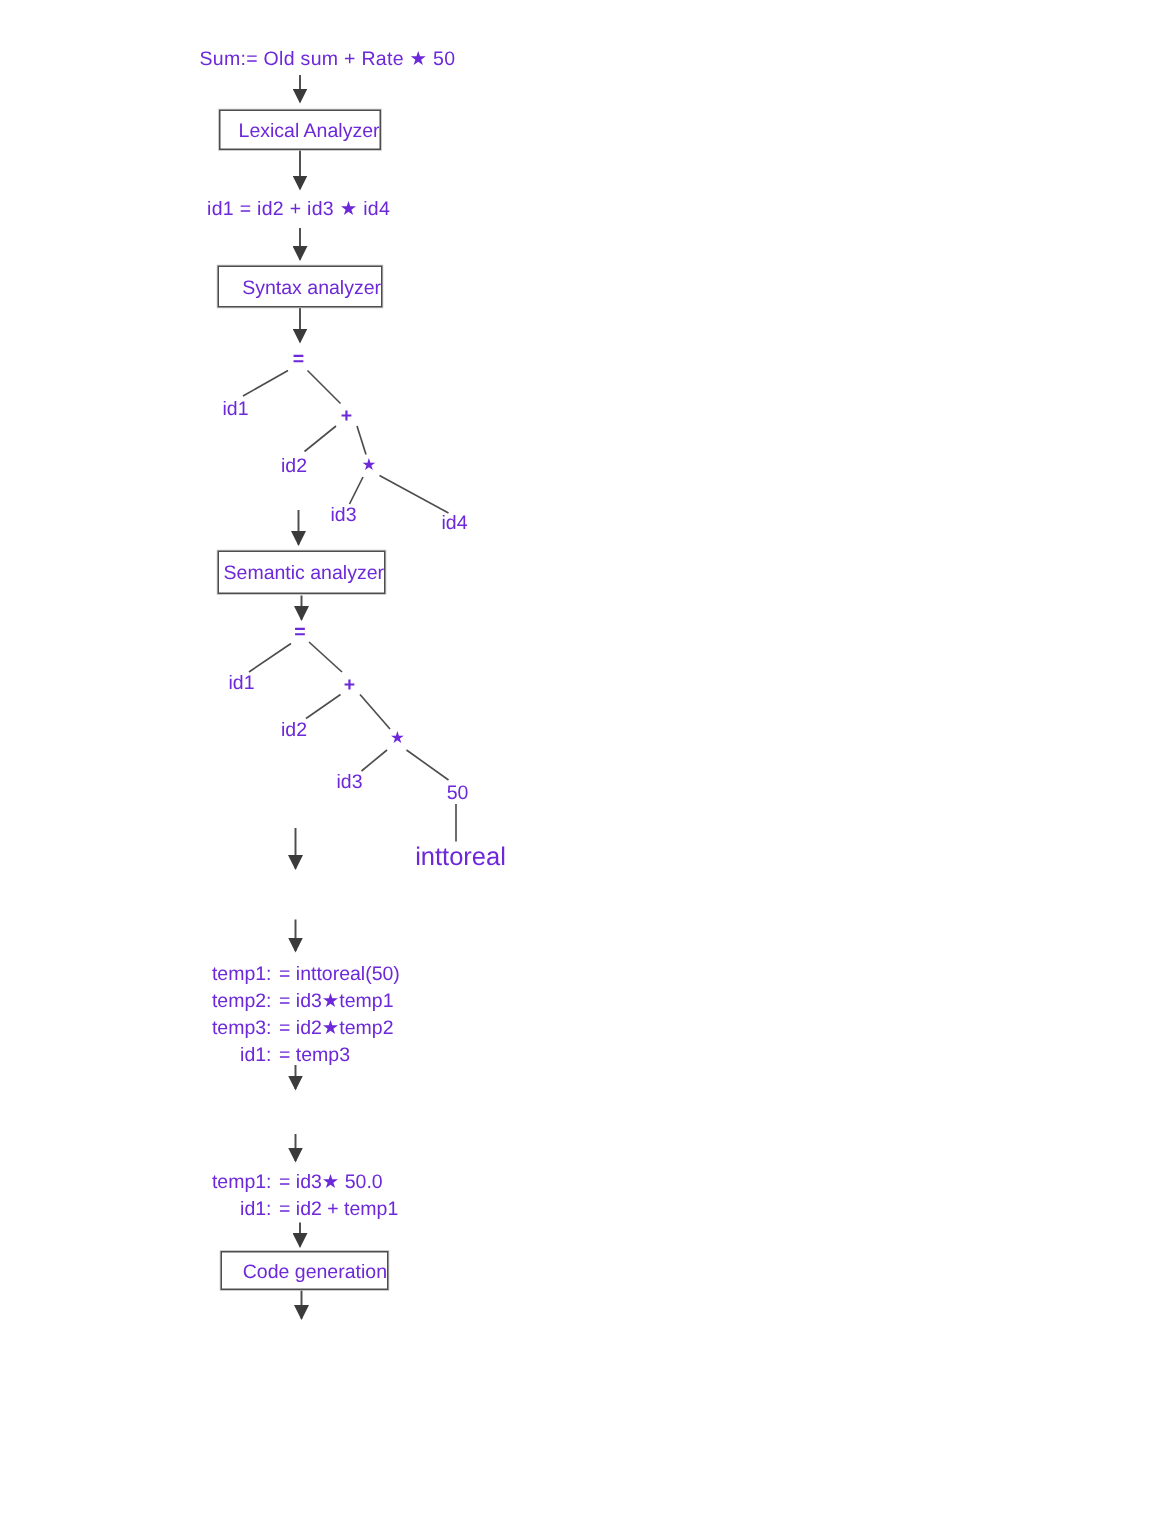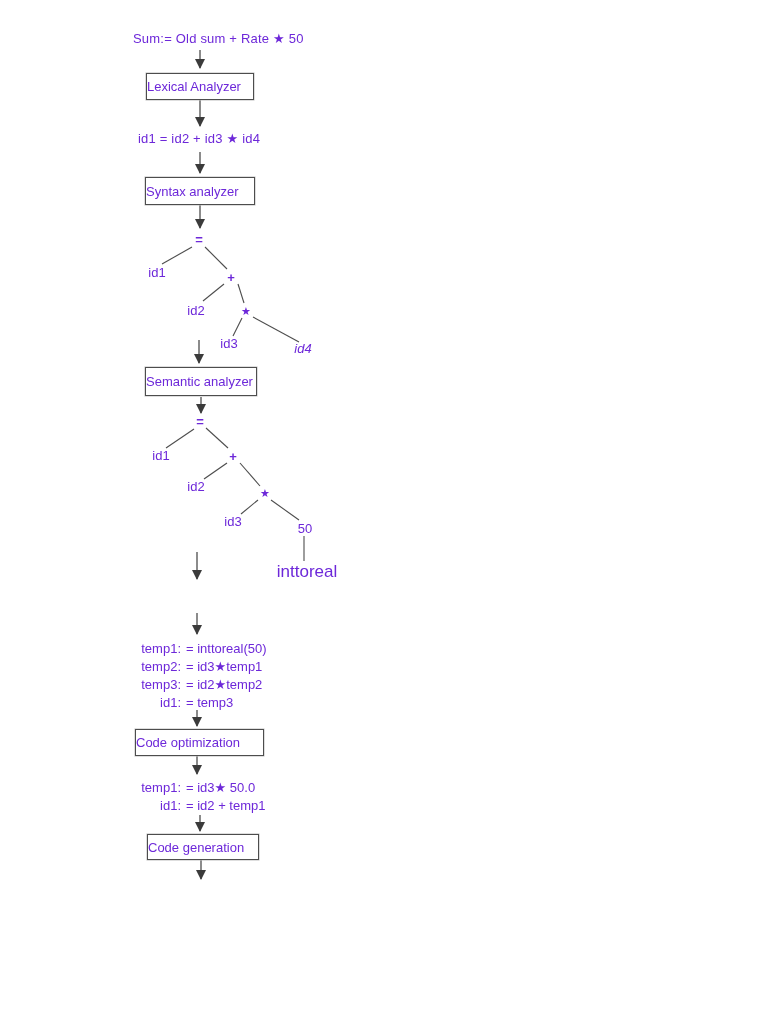--- a/index.html
+++ b/index.html
@@ -4,21 +4,21 @@
 <style>
   html,body{margin:0;padding:0;background:#ffffff;}
   .canvas{
     position:relative;width:768px;height:1024px;background:#ffffff;
     font-family:"Liberation Sans",sans-serif;color:#6d28d9;overflow:hidden;padding-left:20px;
   }
   .connectors{position:absolute;left:0;top:0;width:768px;height:1024px;}
   .txt{position:absolute;font-size:13px;white-space:nowrap;letter-spacing:.2px;}
   .box{
     position:absolute;border:1px solid #4d4d4d;background:#ffffff;
-    display:flex;align-items:center;justify-content:flex-start;
+    display:flex;align-items:center;justify-content:flex-end;
     font-size:13px;white-space:nowrap;box-shadow:0 0 0 0.5px #bdbdbd;
   }
   .node{
     position:absolute;transform:translate(-50%,-50%);
     font-size:13px;white-space:nowrap;line-height:1;
   }
   .node.op{font-weight:bold;}
   .node.star{font-size:11px;}
   .node.small{font-size:17px;}
   .codeblock{position:absolute;font-size:13px;line-height:18px;white-space:nowrap;}
@@ -84,21 +84,21 @@
   <div class="box" style="left:145px;top:177px;width:108px;height:26px;">
     <span>Syntax analyzer</span>
   </div>
 
   <span class="node op" style="left:199px;top:239px;">=</span>
   <span class="node" style="left:157px;top:272px;">id1</span>
   <span class="node op" style="left:231px;top:277px;">+</span>
   <span class="node" style="left:196px;top:310px;">id2</span>
   <span class="node star" style="left:246px;top:311px;">★</span>
   <span class="node" style="left:229px;top:343px;">id3</span>
-  <span class="node" style="left:303px;top:348px;font-style:italic;">id4</span>
+  <span class="node" style="left:303px;top:348px;">id4</span>
 
   <div class="box" style="left:145px;top:367px;width:110px;height:27px;">
     <span>Semantic analyzer</span>
   </div>
 
   <span class="node op" style="left:200px;top:421px;">=</span>
   <span class="node" style="left:161px;top:455px;">id1</span>
   <span class="node op" style="left:233px;top:456px;">+</span>
   <span class="node" style="left:196px;top:486px;">id2</span>
   <span class="node star" style="left:265px;top:493px;">★</span>
@@ -119,23 +119,20 @@
     <div class="code-line">
       <span class="lbl">temp3:</span>
       <span class="val">= id2★temp2</span>
     </div>
     <div class="code-line">
       <span class="lbl">id1:</span>
       <span class="val">= temp3</span>
     </div>
   </div>
 
-  <div class="box" style="left:135px;top:729px;width:127px;height:25px;">
-    <span>Code optimization</span>
-  </div>
 
   <div class="codeblock" style="left:136px;top:779px;">
     <div class="code-line">
       <span class="lbl">temp1:</span>
       <span class="val">= id3★ 50.0</span>
     </div>
     <div class="code-line">
       <span class="lbl">id1:</span>
       <span class="val">= id2 + temp1</span>
     </div>

